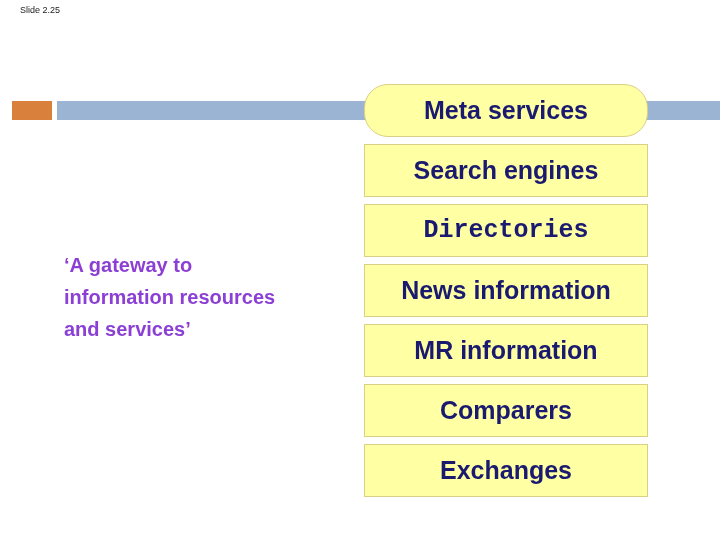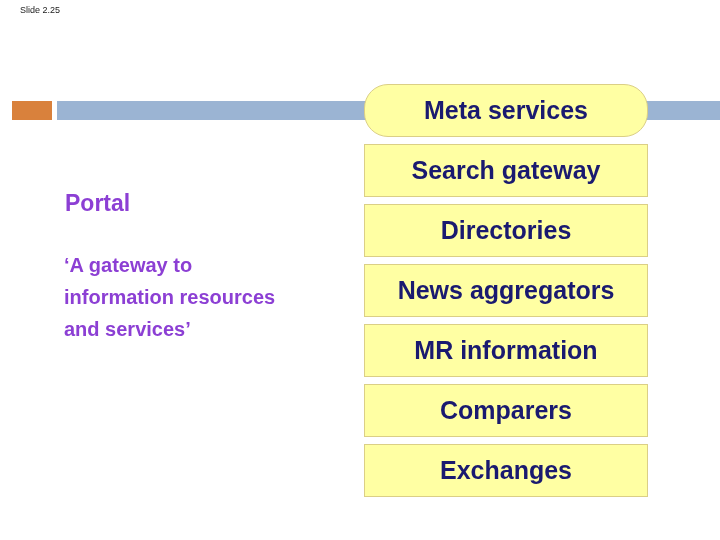--- a/index.html
+++ b/index.html
@@ -53,44 +53,43 @@
     background: var(--box-fill, #FFFFA3);
     border: 1px solid var(--box-border, #DBCF86);
     color: var(--box-text, #1A1A70);
     font-size: 25px; font-weight: bold;
     display: flex; align-items: center; justify-content: center;
     text-align: center;
     white-space: nowrap;
   }
   .box:nth-child(1) { top: 84px; border-radius: 24px; }
   .box:nth-child(2) { top: 144px; }
-  .box:nth-child(3) { top: 204px; }
+  .box:nth-child(3) { top: 204px; font-family: Liberation Mono, monospace; }
   .box:nth-child(4) { top: 264px; }
   .box:nth-child(5) { top: 324px; }
   .box:nth-child(6) { top: 384px; text-align: center; }
   .box:nth-child(7) { top: 444px; }
 </style>
 </head>
 <body>
 
 <div class="slide">
 
   <div class="slide-number">Slide 2.25</div>
 
   <div class="accent-bar-orange"></div>
 
   <div class="accent-bar-blue"></div>
 
-  <div class="heading">Portal</div>
 
   <div class="quote">‘A gateway to information resources and services’</div>
 
   <div class="boxes">
     <div class="box">Meta services</div>
-    <div class="box">Search gateway</div>
+    <div class="box">Search engines</div>
     <div class="box">Directories</div>
-    <div class="box">News aggregators</div>
+    <div class="box">News information</div>
     <div class="box">MR information</div>
     <div class="box">Comparers</div>
     <div class="box">Exchanges</div>
   </div>
 
 </div>
 
 </body></html>

